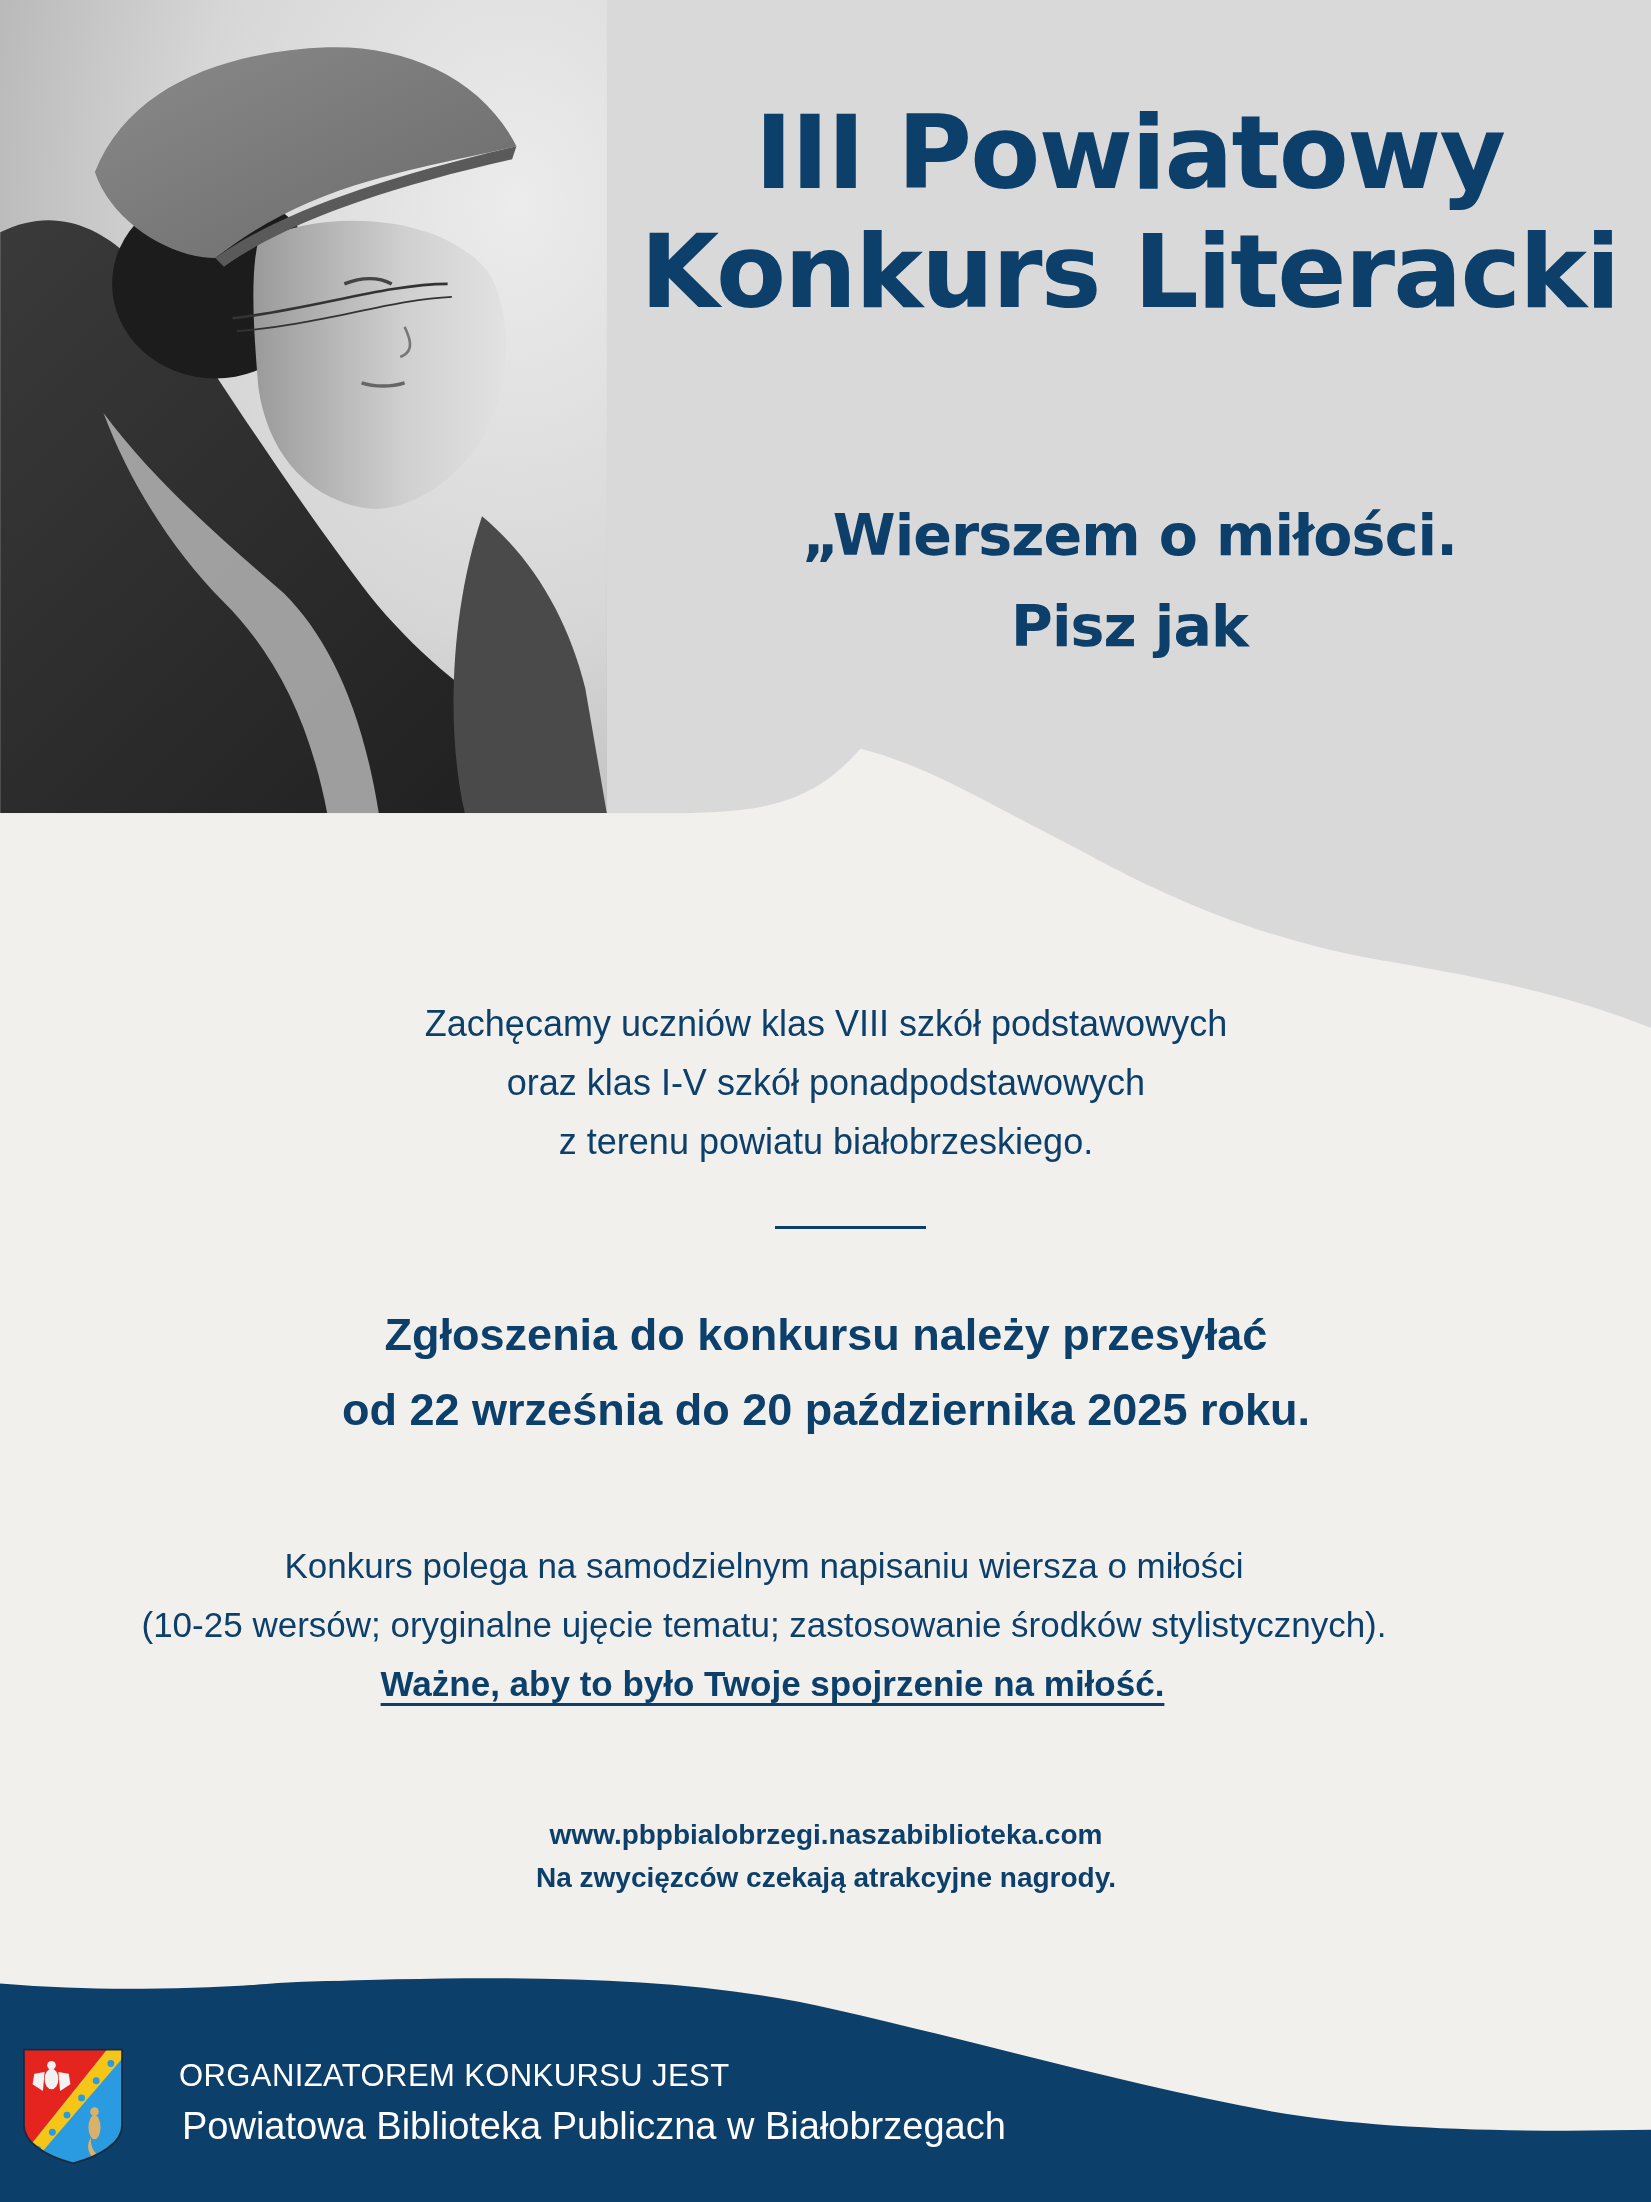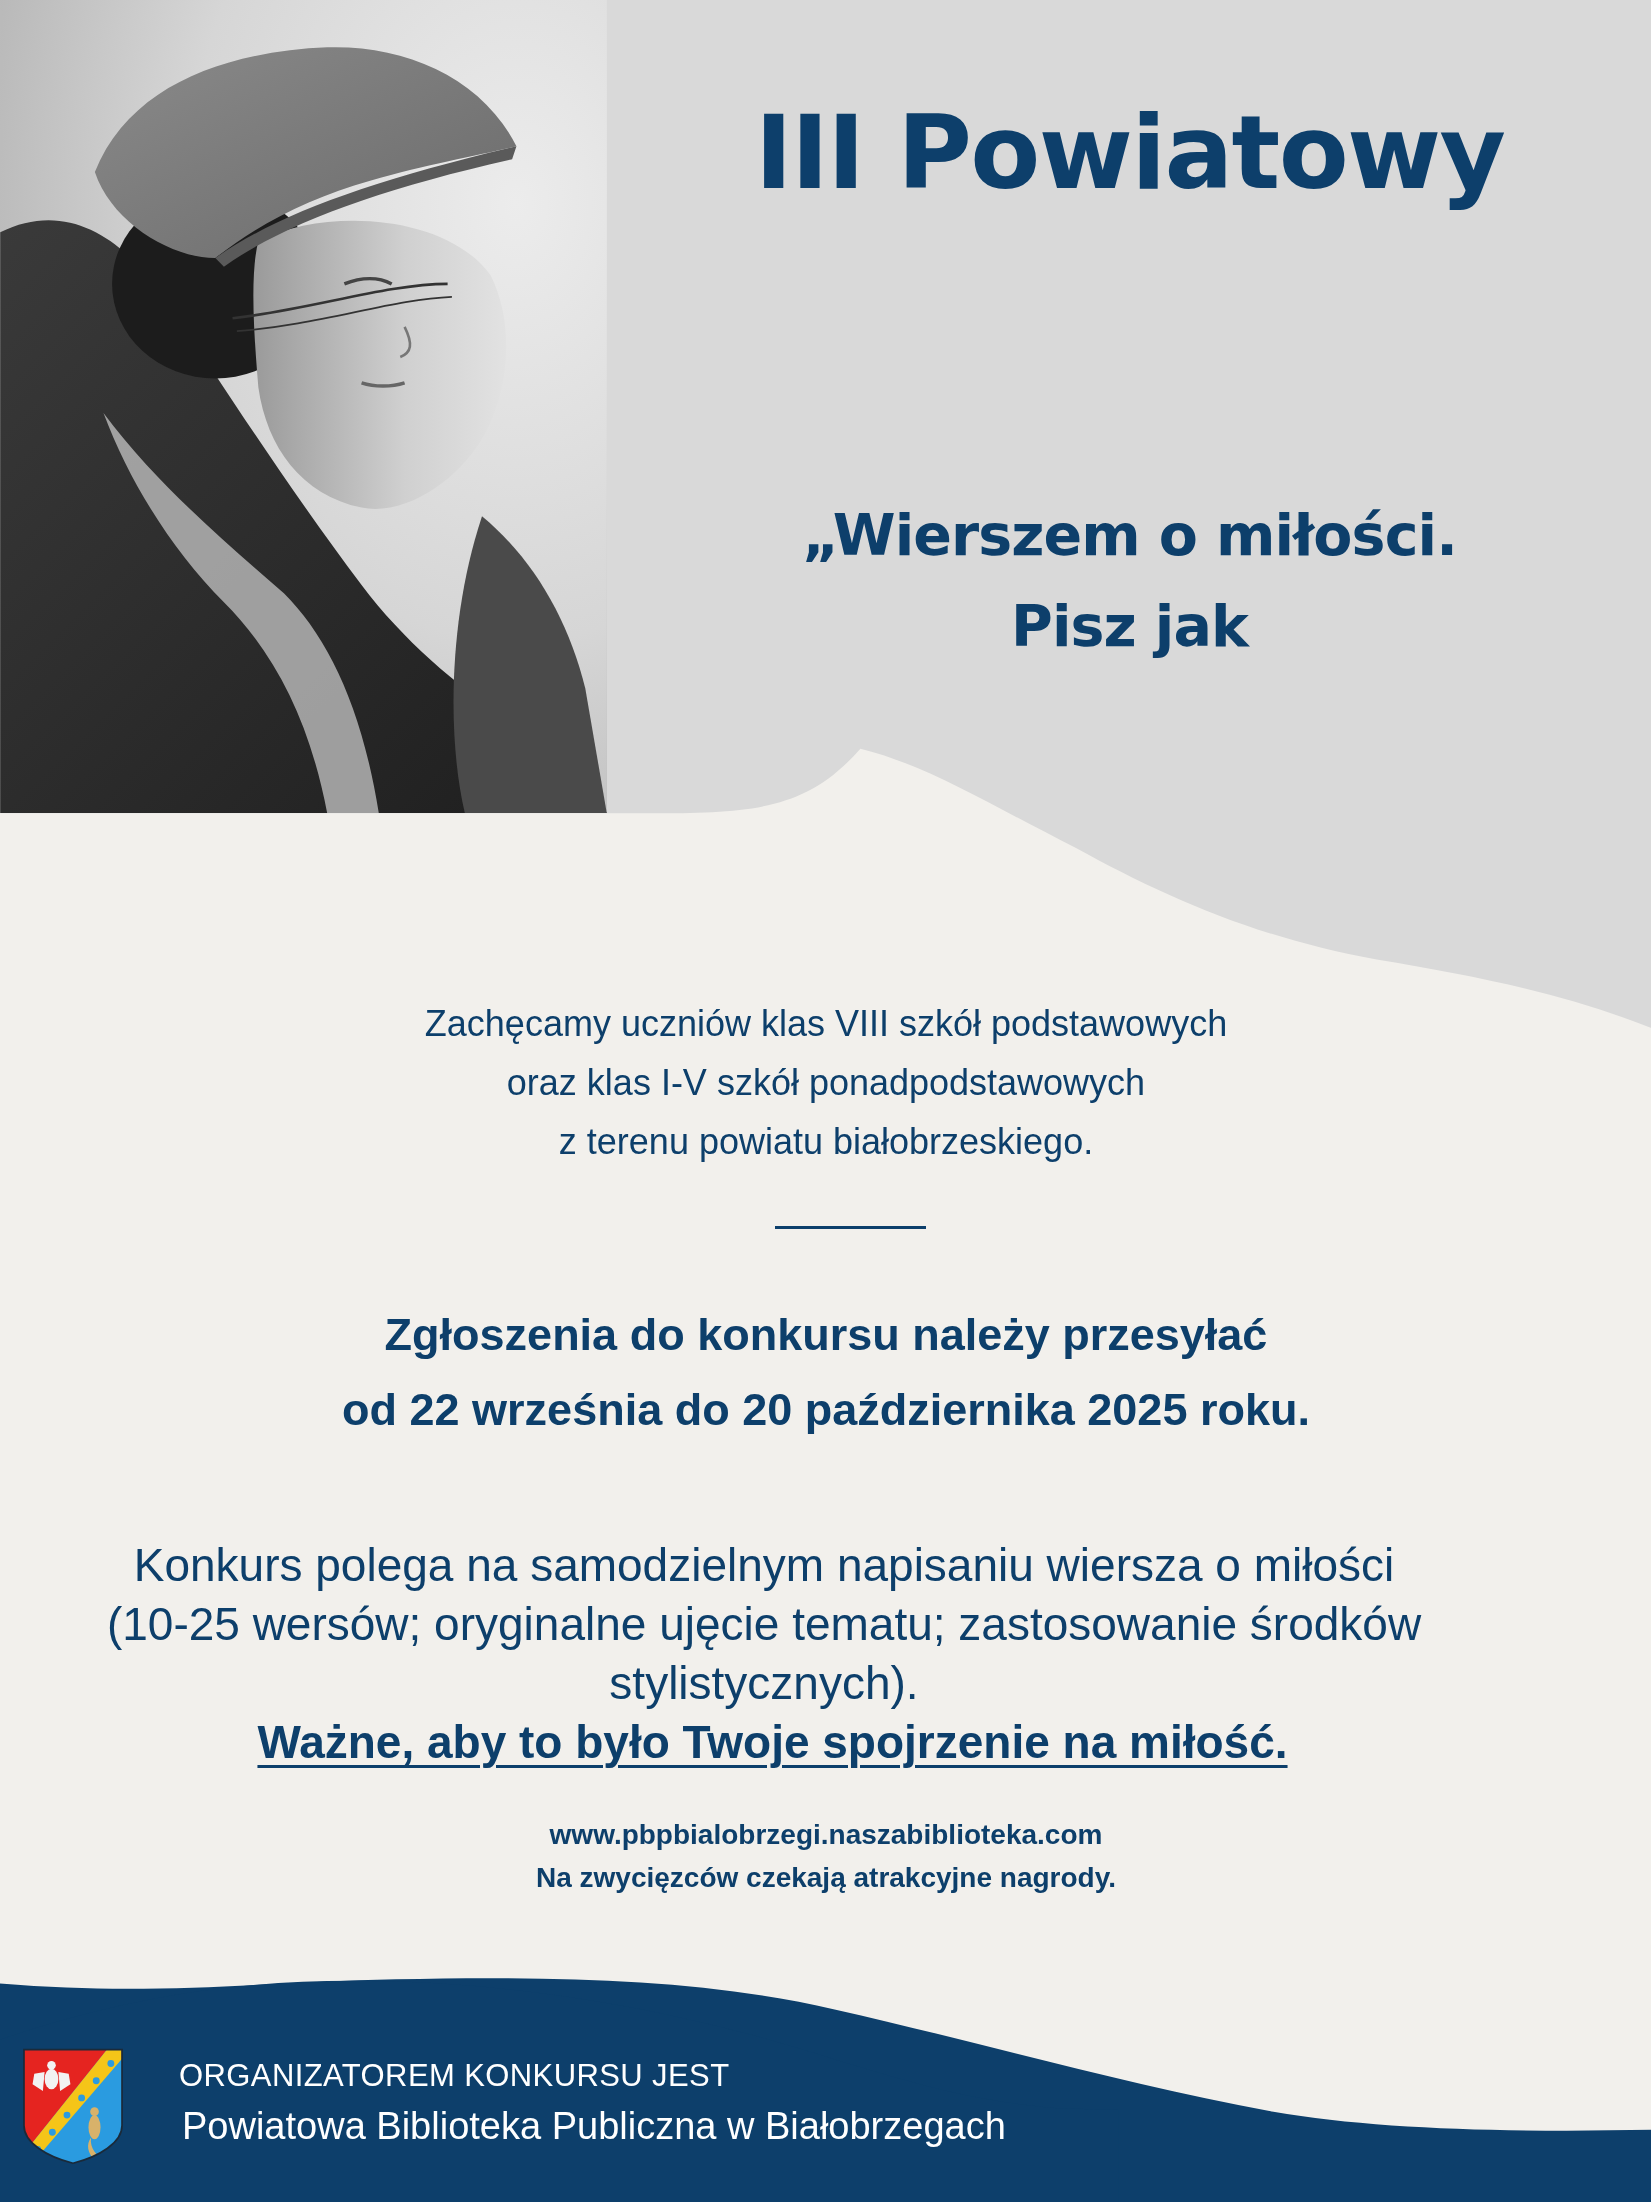--- a/index.html
+++ b/index.html
@@ -38,21 +38,21 @@
       position: absolute; left: 775px; top: 1226px; width: 151px; height: 2.6px;
       background: #0d3f6b; z-index: 2;
     }
     .deadline {
       position: absolute; left: 0; width: 1652px; top: 1297px; z-index: 2;
       text-align: center; font-weight: 700; font-size: 45px; line-height: 75px; color: #0d3f6b;
     }
     .deadline .line { display: block; }
     .desc {
       position: absolute; left: 0; width: 1528px; top: 1536px; z-index: 2;
-      text-align: center; font-size: 46px; line-height: 59px; color: #0d3f6b;
+      text-align: center; font-size: 35px; line-height: 59px; color: #0d3f6b;
     }
     .desc .line { display: block; }
     .desc .important { font-weight: 700; text-decoration: underline; text-underline-offset: 6.9px; text-decoration-thickness: 3.4px; margin-left: 17px; }
     .rules {
       position: absolute; left: 0; width: 1652px; top: 1813px; z-index: 2;
       text-align: center; font-weight: 700; font-size: 28px; line-height: 43px; color: #0d3f6b;
     }
     .rules .line { display: block; }
     .footer-label {
       position: absolute; left: 179px; top: 2041px; z-index: 3;
@@ -114,20 +114,21 @@
     <path d="M275,385 C370,378 455,348 525,345" stroke="#333" stroke-width="2" fill="none"></path>
 
     <path d="M400,330 C420,322 440,322 455,330" stroke="#444" stroke-width="4" fill="none"></path>
     <path d="M470,380 C480,400 478,410 465,415" stroke="#777" stroke-width="3" fill="none"></path>
     <path d="M420,445 C435,450 455,450 470,445" stroke="#666" stroke-width="4" fill="none"></path>
   </svg>
 </div>
 
 <div class="title">
   <span class="line">III  Powiatowy</span>
+  <span class="line">Konkurs Literacki</span>
 </div>
 
 <div class="subtitle">
   <span class="line">„Wierszem o miłości.</span>
   <span class="line">Pisz jak</span>
 </div>
 
 <div class="intro">
   <span class="line">Zachęcamy uczniów klas VIII szkół podstawowych</span>
   <span class="line">oraz klas  I-V szkół ponadpodstawowych</span>

